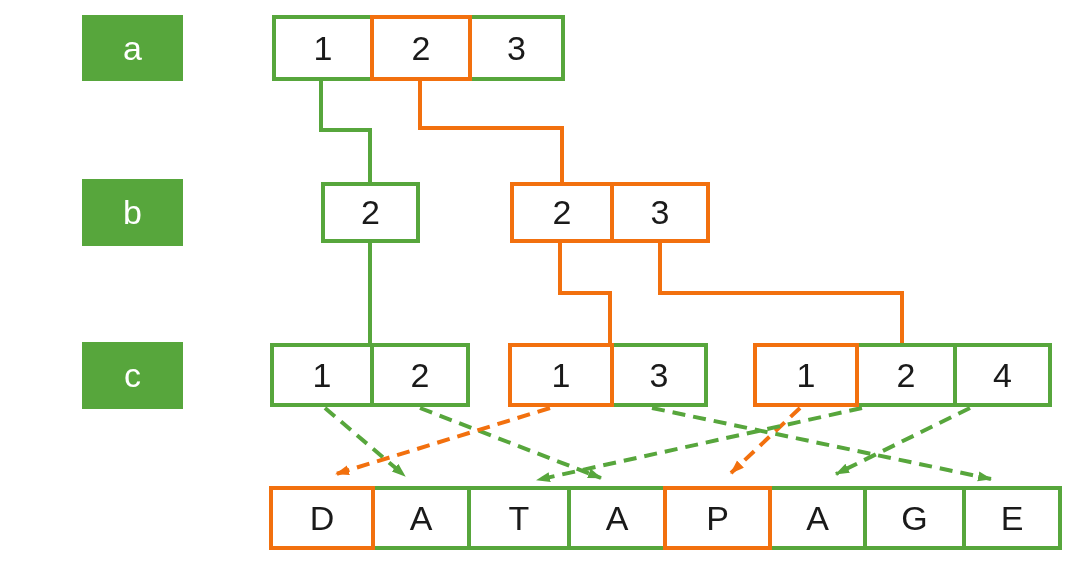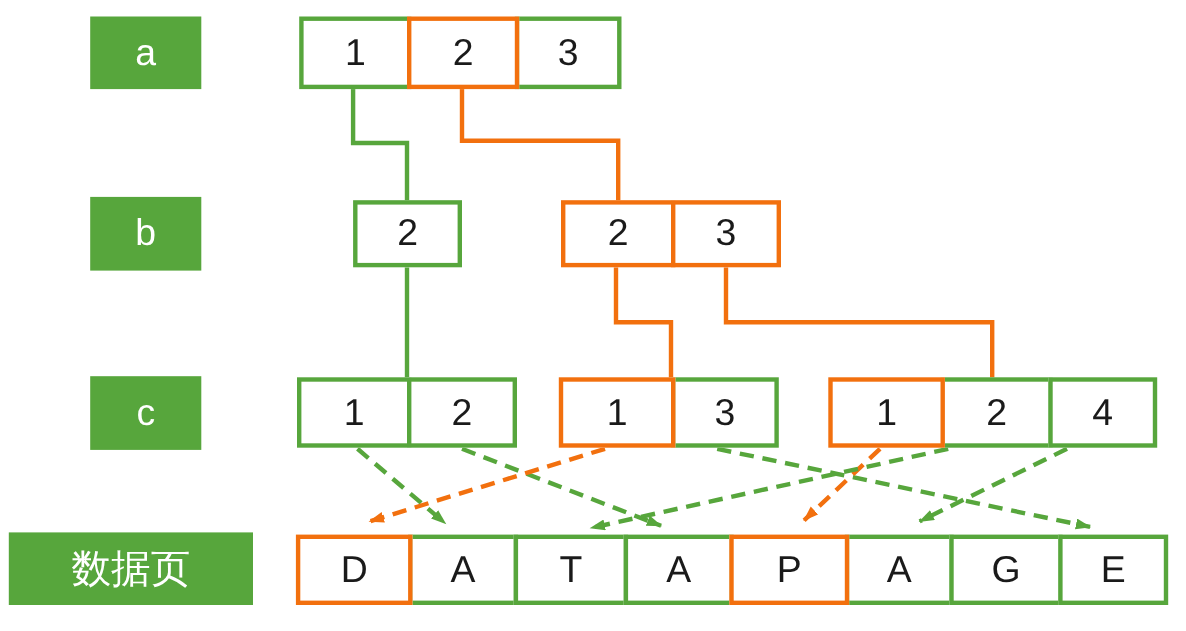--- a/index.html
+++ b/index.html
@@ -79,21 +79,20 @@
     <line class="ln o dash" x1="550" y1="408" x2="336" y2="474" marker-end="url(#ah-o)"></line>
     <line class="ln g dash" x1="652" y1="408" x2="991" y2="479" marker-end="url(#ah-g)"></line>
     <line class="ln o dash" x1="800" y1="408" x2="731" y2="473" marker-end="url(#ah-o)"></line>
     <line class="ln g dash" x1="862" y1="408" x2="537" y2="480" marker-end="url(#ah-g)"></line>
     <line class="ln g dash" x1="970" y1="408" x2="836" y2="474" marker-end="url(#ah-g)"></line>
   </svg>
 
   <div class="lvl-label" style="left:82px;top:15px;width:101px;height:66px;">a</div>
   <div class="lvl-label" style="left:82px;top:179px;width:101px;height:67px;">b</div>
   <div class="lvl-label" style="left:82px;top:342px;width:101px;height:67px;">c</div>
-  <div class="lvl-label big" style="left:8px;top:484px;width:222px;height:66px;">数据页</div>
 
   <div class="cell" style="left:272px;top:15px;width:102px;height:66px;">1</div>
   <div class="cell o" style="left:370px;top:15px;width:102px;height:66px;">2</div>
   <div class="cell" style="left:468px;top:15px;width:97px;height:66px;">3</div>
 
   <div class="cell" style="left:321px;top:182px;width:99px;height:61px;">2</div>
   <div class="cell o" style="left:510px;top:182px;width:104px;height:61px;">2</div>
   <div class="cell o" style="left:610px;top:182px;width:100px;height:61px;">3</div>
 
   <div class="cell" style="left:270px;top:343px;width:104px;height:64px;">1</div>

